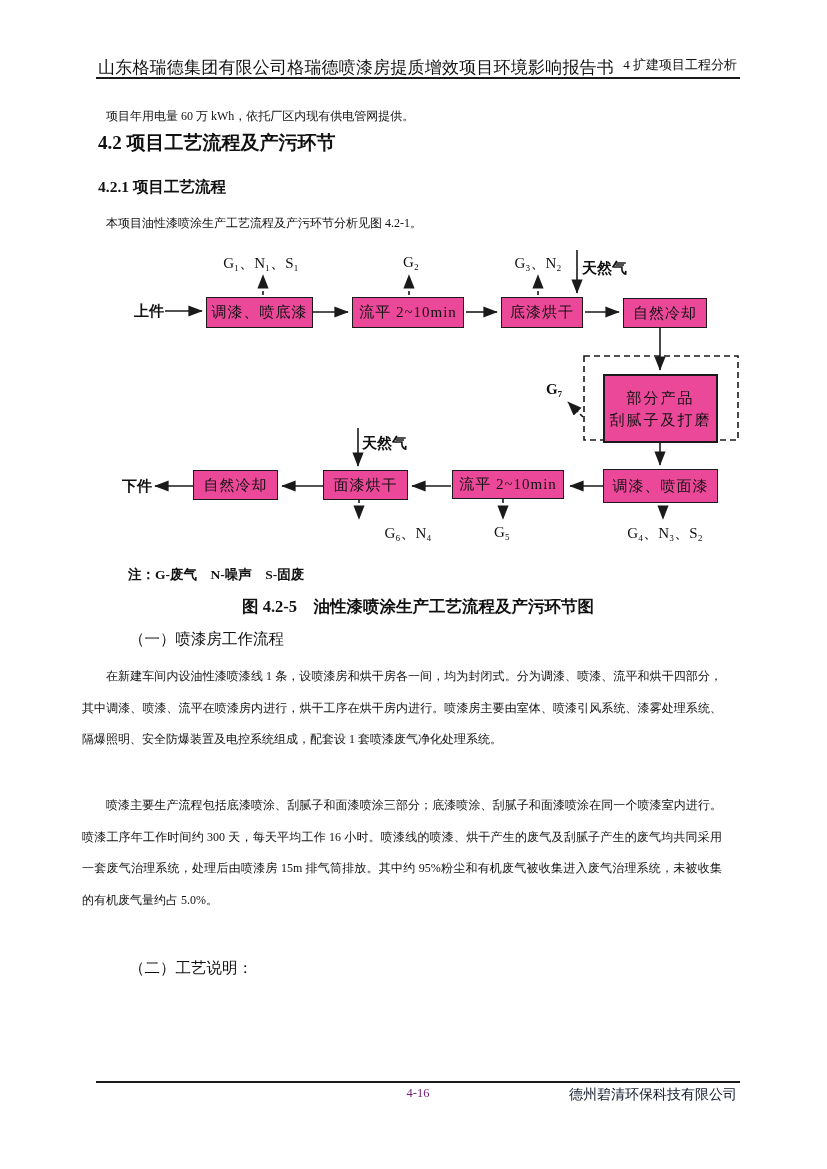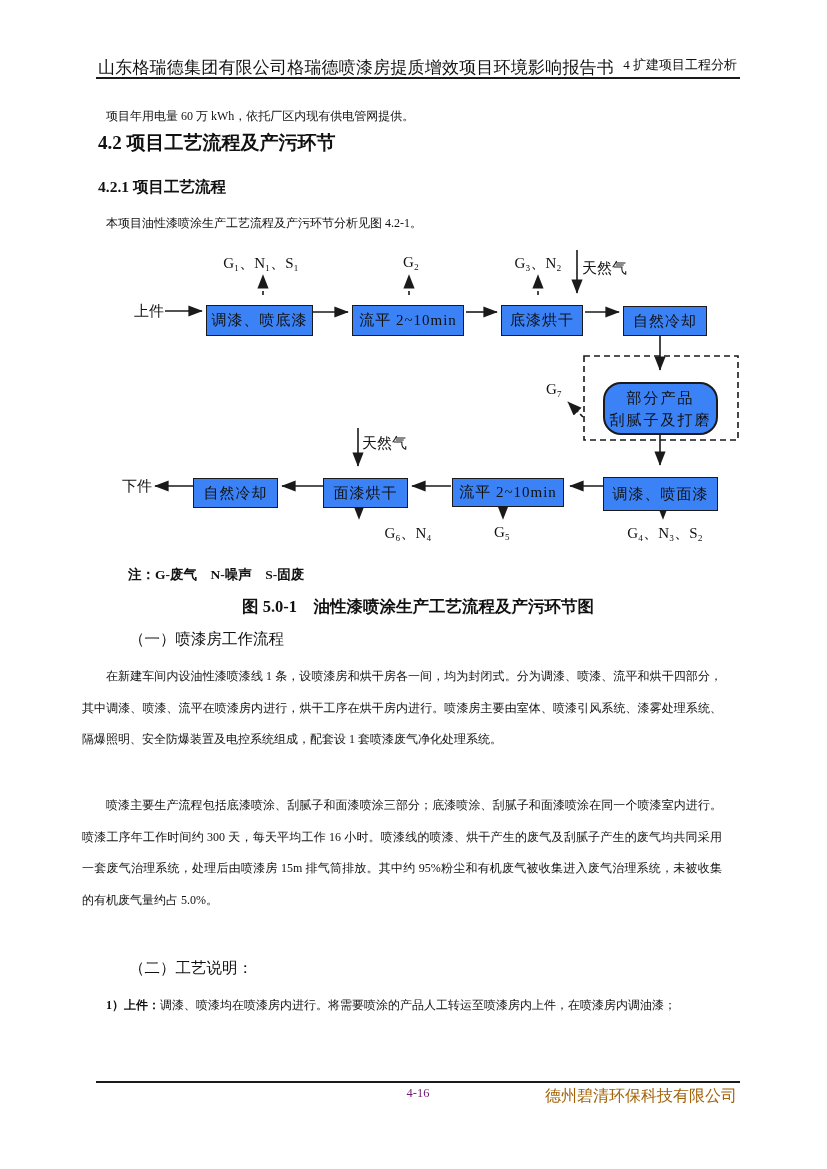--- a/index.html
+++ b/index.html
@@ -28,31 +28,31 @@
   .sec-h   { left:98px; width:640px; font-size:15.5px; font-weight:normal; text-indent:2em; }
   .sec-1 { top:629px; }
   .p1    { top:661px; }
   .p2    { top:790px; }
   .sec-2 { top:958px; }
   .p3    { top:990px; }
   .p3 b  { font-weight:bold; }
   
   .ftr-rule    { top:1081px; left:96px; width:644px; height:2px; background:#1a1a1a; }
   .ftr-page    { top:1086px; left:98px; width:640px; text-align:center; font-size:12.5px; color:#701a75; }
-  .ftr-company { top:1086px; right:90px; font-size:16px; color:#a16207; }
+  .ftr-company { top:1086px; right:90px; font-size:14px; color:#0f172a; }
   
   .diagram { top:248px; left:98px; width:642px; height:300px; }
   .diagram svg { position:absolute; top:0; left:0; }
   .fbox {
-    position:absolute; border:1.5px solid #1a1a1a; background:#3b82f6;
+    position:absolute; border:1.5px solid #1a1a1a; background:#ec4899;
     display:flex; align-items:center; justify-content:center;
-    font-size:15px; white-space:nowrap; letter-spacing:1px;margin-top:8px;
+    font-size:15px; white-space:nowrap; letter-spacing:1px;
   }
   .fbox2 { border-width:2px; flex-direction:column; line-height:22px; letter-spacing:2px; }
-  .dlab { position:absolute; font-size:15px; white-space:nowrap; }
+  .dlab { position:absolute; font-size:15px; white-space:nowrap;font-weight:bold; }
   .glab { position:absolute; font-size:15px; white-space:nowrap; transform:translateX(-50%); }
 </style>
 </head>
 <body>
 
 <div class="page">
 
   <div class="abs hdr-left">山东格瑞德集团有限公司格瑞德喷漆房提质增效项目环境影响报告书</div>
   <div class="abs hdr-right">4 扩建项目工程分析</div>
   <div class="abs hdr-rule"></div>
@@ -105,21 +105,21 @@
     </svg>
 
     <div class="dlab" style="left:36px; top:54px;">上件</div>
     <div class="dlab" style="left:24px; top:229px;">下件</div>
 
     <div class="fbox" style="left:108px; top:49px;  width:107px; height:31px;">调漆、喷底漆</div>
     <div class="fbox" style="left:254px; top:49px;  width:112px; height:31px;">流平 2~10min</div>
     <div class="fbox" style="left:403px; top:49px;  width:82px;  height:31px;">底漆烘干</div>
     <div class="fbox" style="left:525px; top:50px;  width:84px;  height:30px;">自然冷却</div>
 
-    <div class="fbox fbox2" style="left:505px; top:126px; width:115px; height:53px;border-radius:18px;">
+    <div class="fbox fbox2" style="left:505px; top:126px; width:115px; height:69px;">
       <span>部分产品</span>
       <span>刮腻子及打磨</span>
     </div>
 
     <div class="fbox" style="left:95px;  top:222px; width:85px;  height:30px;">自然冷却</div>
     <div class="fbox" style="left:225px; top:222px; width:85px;  height:30px;">面漆烘干</div>
     <div class="fbox" style="left:354px; top:222px; width:112px; height:29px;">流平 2~10min</div>
     <div class="fbox" style="left:505px; top:221px; width:115px; height:34px;">调漆、喷面漆</div>
 
     <div class="glab" style="left:163px; top:6px;">G₁、N₁、S₁</div>
@@ -128,26 +128,23 @@
     <div class="dlab" style="left:448px; top:133px;">G₇</div>
     <div class="glab" style="left:266px; top:276px;margin-left:44px;">G₆、N₄</div>
     <div class="glab" style="left:404px; top:276px;">G₅</div>
     <div class="glab" style="left:567px; top:276px;">G₄、N₃、S₂</div>
 
     <div class="dlab" style="left:484px; top:11px;">天然气</div>
     <div class="dlab" style="left:264px; top:186px;">天然气</div>
   </div>
 
   <div class="abs note">注：G-废气　N-噪声　S-固废</div>
-  <div class="abs caption">图 5.0-1　油性漆喷涂生产工艺流程及产污环节图</div>
+  <div class="abs caption">图 4.2-5　油性漆喷涂生产工艺流程及产污环节图</div>
   <div class="abs sec-h sec-1">（一）喷漆房工作流程</div>
   <div class="abs para p1">在新建车间内设油性漆喷漆线 1 条，设喷漆房和烘干房各一间，均为封闭式。分为调漆、喷漆、流平和烘干四部分，其中调漆、喷漆、流平在喷漆房内进行，烘干工序在烘干房内进行。喷漆房主要由室体、喷漆引风系统、漆雾处理系统、隔爆照明、安全防爆装置及电控系统组成，配套设 1 套喷漆废气净化处理系统。</div>
   <div class="abs para p2">喷漆主要生产流程包括底漆喷涂、刮腻子和面漆喷涂三部分；底漆喷涂、刮腻子和面漆喷涂在同一个喷漆室内进行。喷漆工序年工作时间约 300 天，每天平均工作 16 小时。喷漆线的喷漆、烘干产生的废气及刮腻子产生的废气均共同采用一套废气治理系统，处理后由喷漆房 15m 排气筒排放。其中约 95%粉尘和有机废气被收集进入废气治理系统，未被收集的有机废气量约占 5.0%。</div>
   <div class="abs sec-h sec-2">（二）工艺说明：</div>
-  <div class="abs para p3">
-    <b>1）上件：</b><span>调漆、喷漆均在喷漆房内进行。将需要喷涂的产品人工转运至喷漆房内上件，在喷漆房内调油漆；</span>
-  </div>
 
   <div class="abs ftr-rule"></div>
   <div class="abs ftr-page">4-16</div>
   <div class="abs ftr-company">德州碧清环保科技有限公司</div>
 
 </div>
 
 </body></html>

